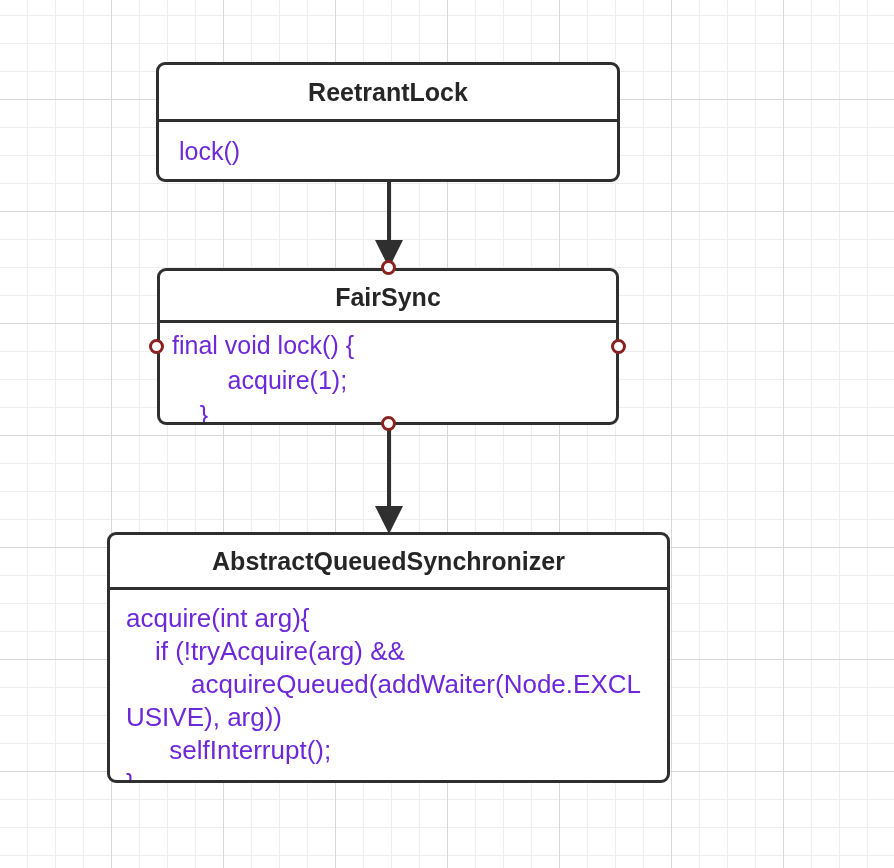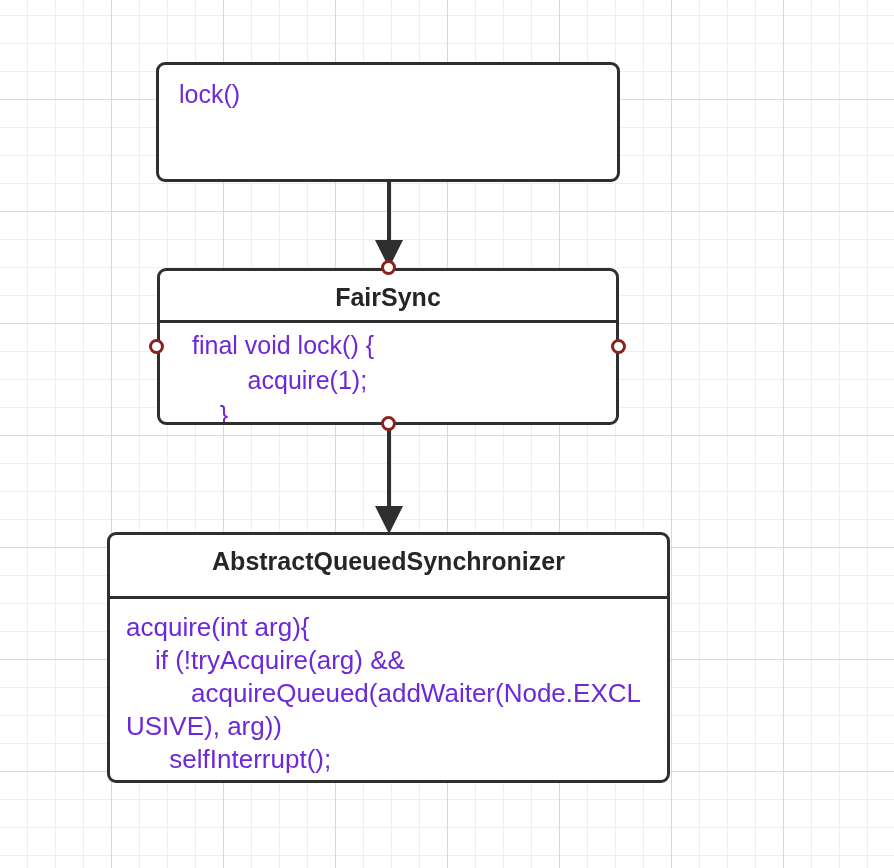--- a/index.html
+++ b/index.html
@@ -78,32 +78,32 @@
     height: 157px;
   }
   #box-fairsync .uml-title {
     height: 52px;
     line-height: 53px;
     font-size: 25px;
   }
   #box-fairsync .uml-body {
     font-size: 25px;
     line-height: 35px;
-    padding: 5px 0 0 32px;
+    padding: 5px 0 0 12px;
   }
 
   
   #box-aqs {
     left: 107px;
     top: 532px;
     width: 563px;
     height: 251px;
   }
   #box-aqs .uml-title {
-    height: 64px;
+    height: 55px;
     line-height: 52px;
     font-size: 25px;
   }
   #box-aqs .uml-body {
     font-size: 26px;
     line-height: 33px;
     padding: 12px 14px 0 16px;
   }
 
   
@@ -139,20 +139,21 @@
     <line class="conn-line" x1="21" y1="0" x2="21" y2="70"></line>
     <polygon class="conn-head" points="21,88 7,60 35,60"></polygon>
   </svg>
 
   <svg class="connector" style="left:368px; top:418px; width:42px; height:118px;" viewBox="0 0 42 118">
     <line class="conn-line" x1="21" y1="0" x2="21" y2="98"></line>
     <polygon class="conn-head" points="21,116 7,88 35,88"></polygon>
   </svg>
 
   <div class="uml-box" id="box-reetrantlock">
+    <div class="uml-title">ReetrantLock</div>
     <div class="uml-body">lock()</div>
   </div>
 
   <div class="uml-box" id="box-fairsync">
     <div class="uml-title">FairSync</div>
     <div class="uml-body">final void lock() {
         acquire(1);
     }</div>
   </div>
 

